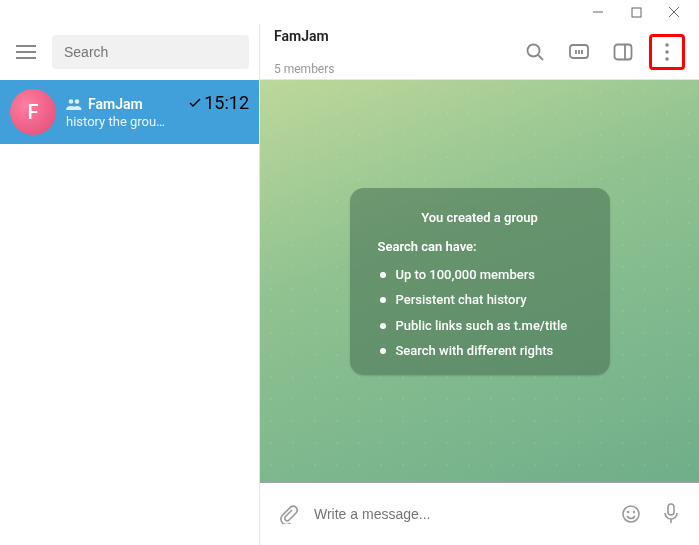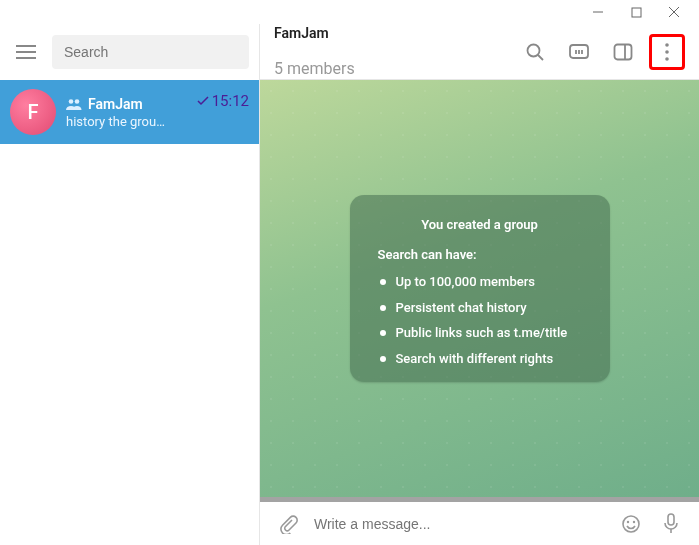--- a/index.html
+++ b/index.html
@@ -13,38 +13,38 @@
   .menu-btn { width: 32px; height: 32px; display:flex; align-items:center; justify-content:center; color:#888; border-radius:4px; }
   .search { flex:1; height:34px; background:#f1f1f1; border-radius:4px; display:flex; align-items:center; padding:0 12px; color:#999; }
   .search input { border:none; background:transparent; outline:none; width:100%; color:#555; font-size:14px; }
   .chats { flex:1; overflow:hidden; }
   .chat-item { height:64px; background:#419fd9; color:#fff; display:flex; align-items:center; padding:0 10px; gap:10px; position:relative; }
   .avatar { width:46px; height:46px; border-radius:50%; background: radial-gradient(circle at 35% 35%, #ff7ea0, #e24a72); color:#fff; display:flex; align-items:center; justify-content:center; font-size:20px; font-weight:500; flex-shrink:0; }
   .chat-meta { flex:1; min-width:0; }
   .chat-title-row { display:flex; align-items:center; gap:6px; }
   .chat-title { font-weight:600; font-size:14px; }
   .group-icon { color:#dcefff; }
-  .chat-time { position:absolute; right:10px; top:12px; font-size:15px; color:#4c1d95; display:flex; align-items:center; gap:3px; }
+  .chat-time { position:absolute; right:10px; top:12px; font-size:18px; color:#000000; display:flex; align-items:center; gap:3px; }
   .chat-preview { font-size:13px; color:#eaf5fe; white-space:nowrap; overflow:hidden; text-overflow:ellipsis; margin-top:2px; max-width:170px; }
   .right { flex:1; display:flex; flex-direction:column; min-width:0; }
   .header { height:56px; display:flex; align-items:center; padding:0 14px; border-bottom:1px solid #e6e6e6; gap:8px; }
   .header-info { flex:1; }
   .header-title { font-weight:600; font-size:14px; }
-  .header-sub { font-size:16px; color:#999; margin-top:18px; }
+  .header-sub { font-size:12px; color:#999; margin-top:18px; }
   .hicon { width:36px; height:36px; display:flex; align-items:center; justify-content:center; color:#888; border-radius:4px; }
   .hicon.highlight { border:3px solid #ff0000; }
   .conv { flex:1; background: linear-gradient(160deg, #bdd89b 0%, #8fc290 40%, #6fae8a 100%); position:relative; display:flex; align-items:center; justify-content:center; overflow:hidden; }
   .pattern { position:absolute; inset:0; opacity:0.08; background-image: radial-gradient(circle 2px, #fff 1px, transparent 1px); background-size: 22px 22px; }
   .card { position:relative; background: rgba(70,110,80,0.55); color:#fff; border-radius:14px; padding:20px 28px 8px; width:260px; font-size:13px; line-height:1.5; box-shadow:0 1px 2px rgba(0,0,0,0.15); }
   .card-title { text-align:center; font-weight:600; margin-bottom:10px; }
   .card-sub { font-weight:600; margin-bottom:8px; }
   .card ul { list-style:none; }
   .card li { position:relative; padding-left:18px; margin:6px 0; font-weight:500; }
   .card li::before { content:""; position:absolute; left:2px; top:7px; width:6px; height:6px; background:#fff; border-radius:50%; }
-  .composer { height:48px; display:flex; align-items:center; padding:0 14px; gap:12px; border-top:5px solid #a3a3a3; background:#fff; }
+  .composer { height:63px; display:flex; align-items:center; padding:0 14px; gap:12px; border-top:1px solid #a3a3a3; background:#fff; }
   .cicon { width:28px; height:28px; display:flex; align-items:center; justify-content:center; color:#999; }
   .compose-input { flex:1; border:none; outline:none; font-size:14px; color:#555; }
   svg { display:block; }
 </style>
 </head>
 <body>
 
 <div class="window">
 
   <div class="titlebar">

